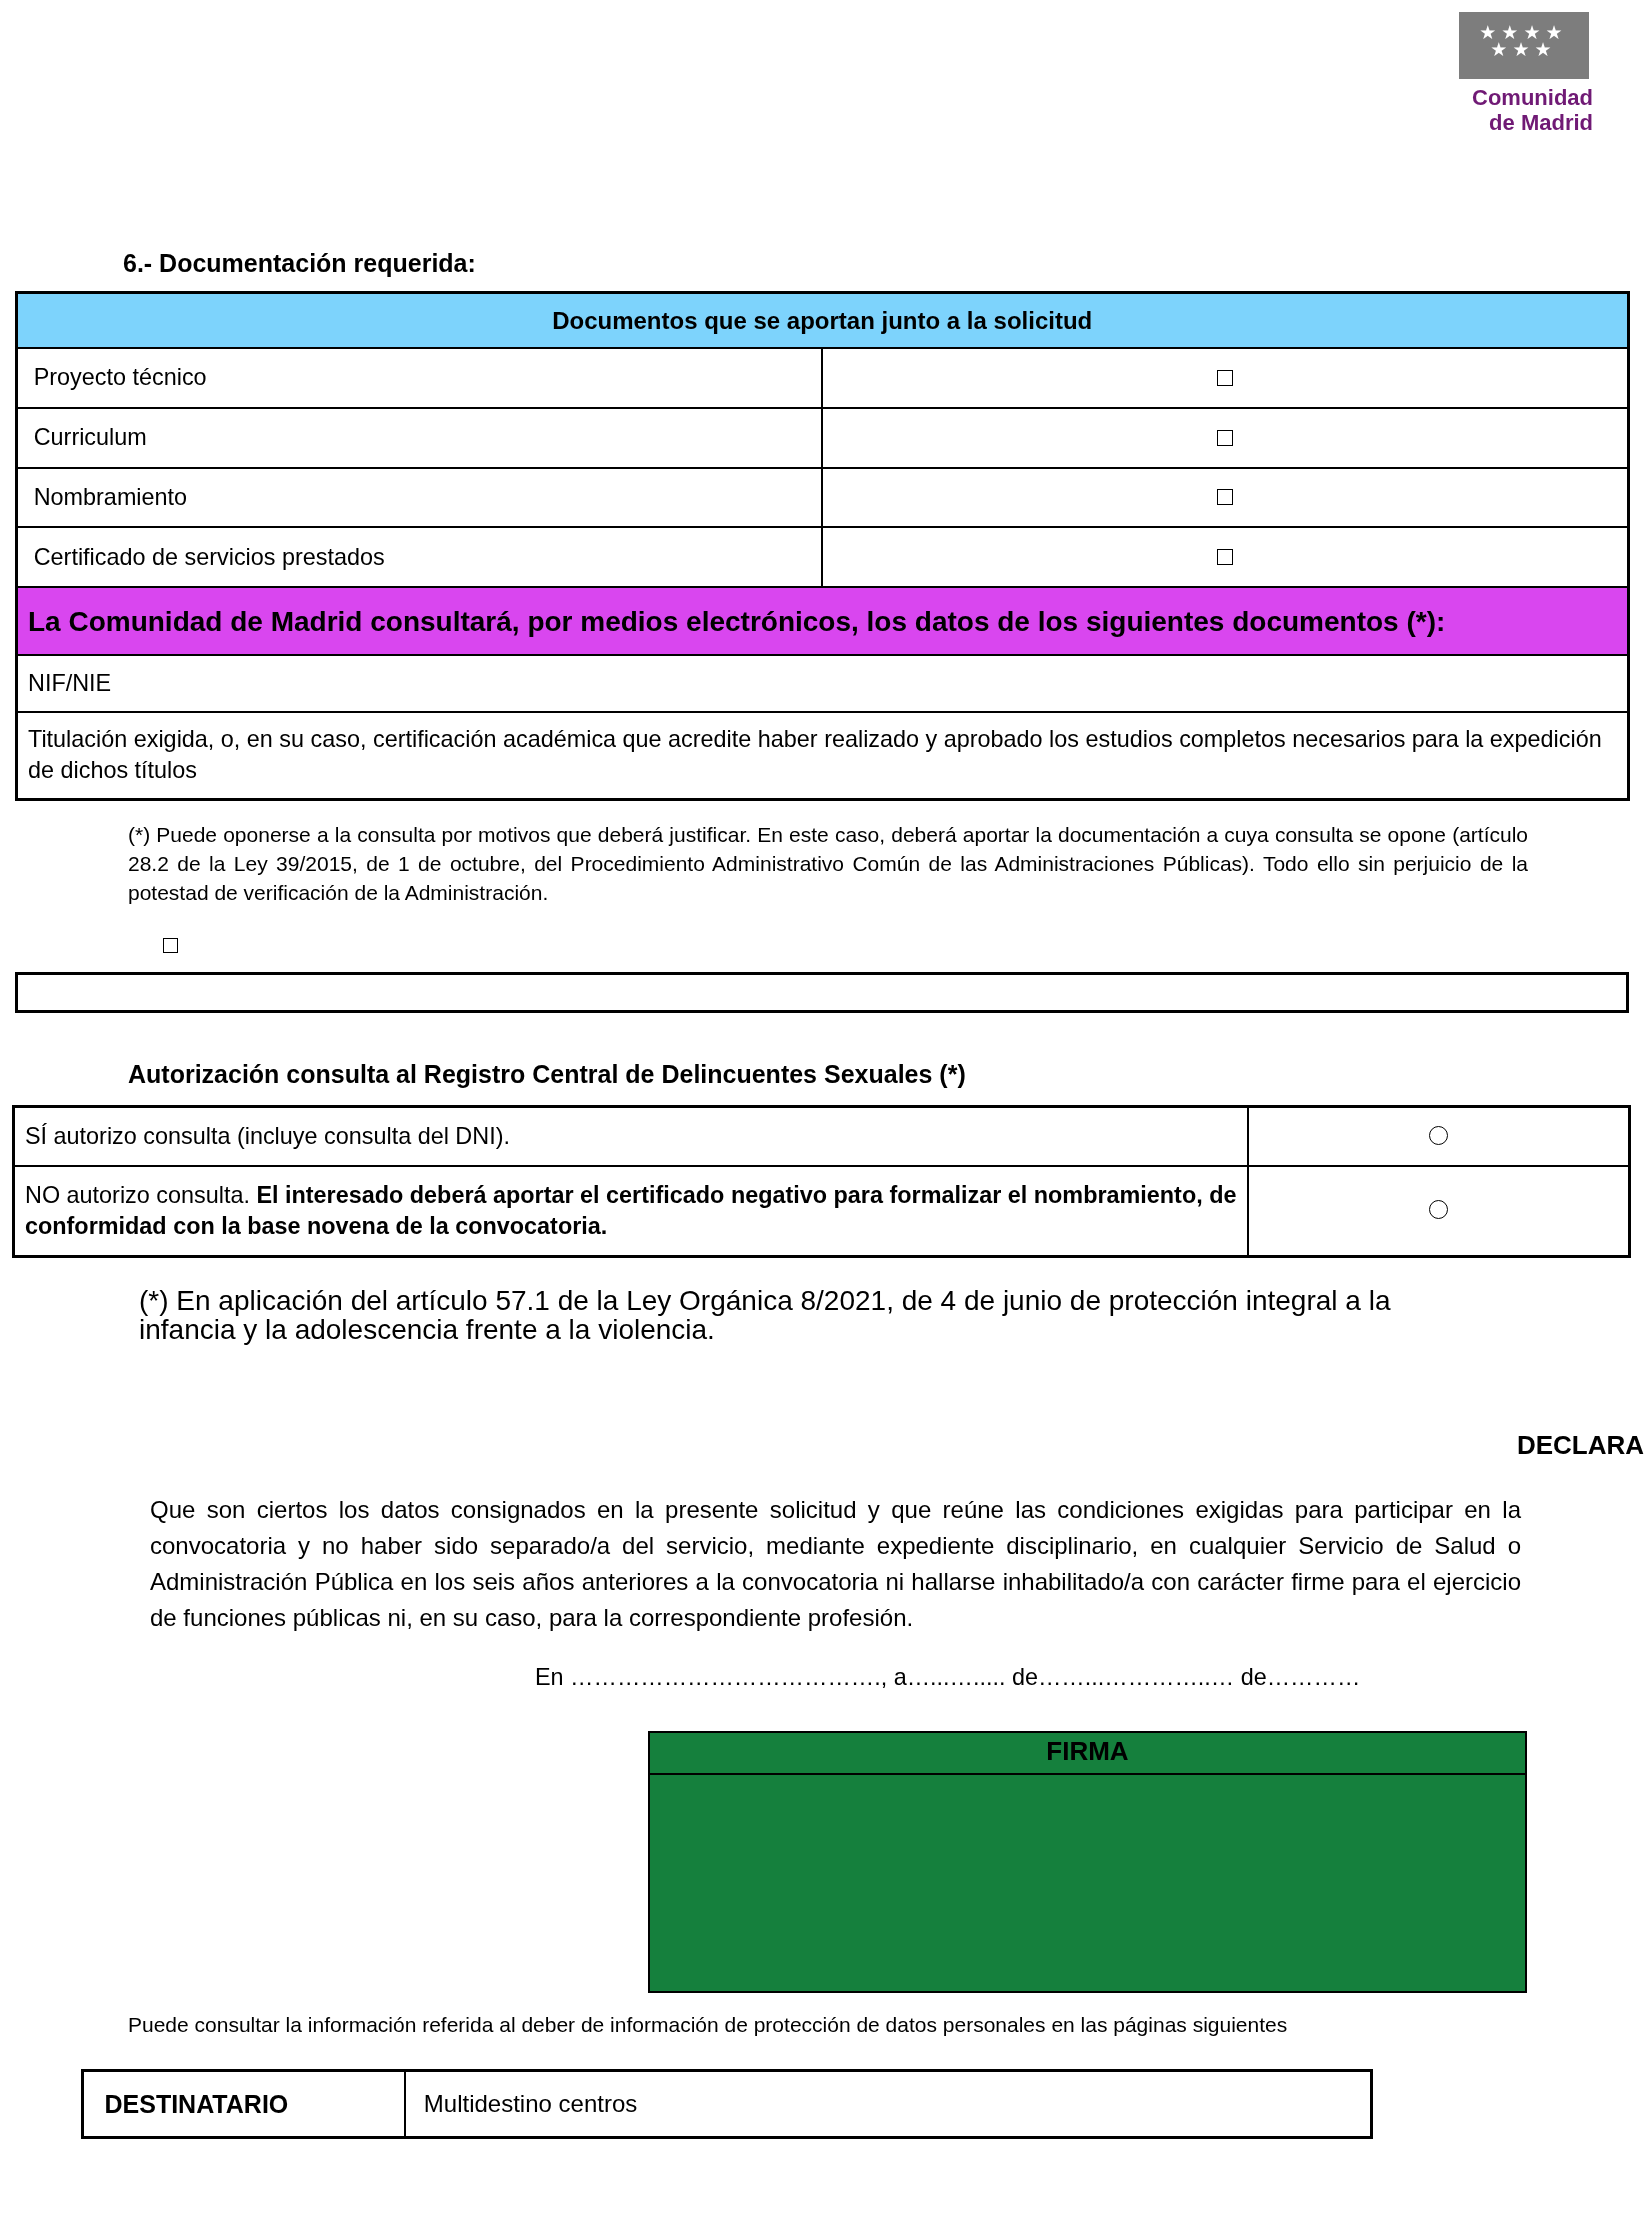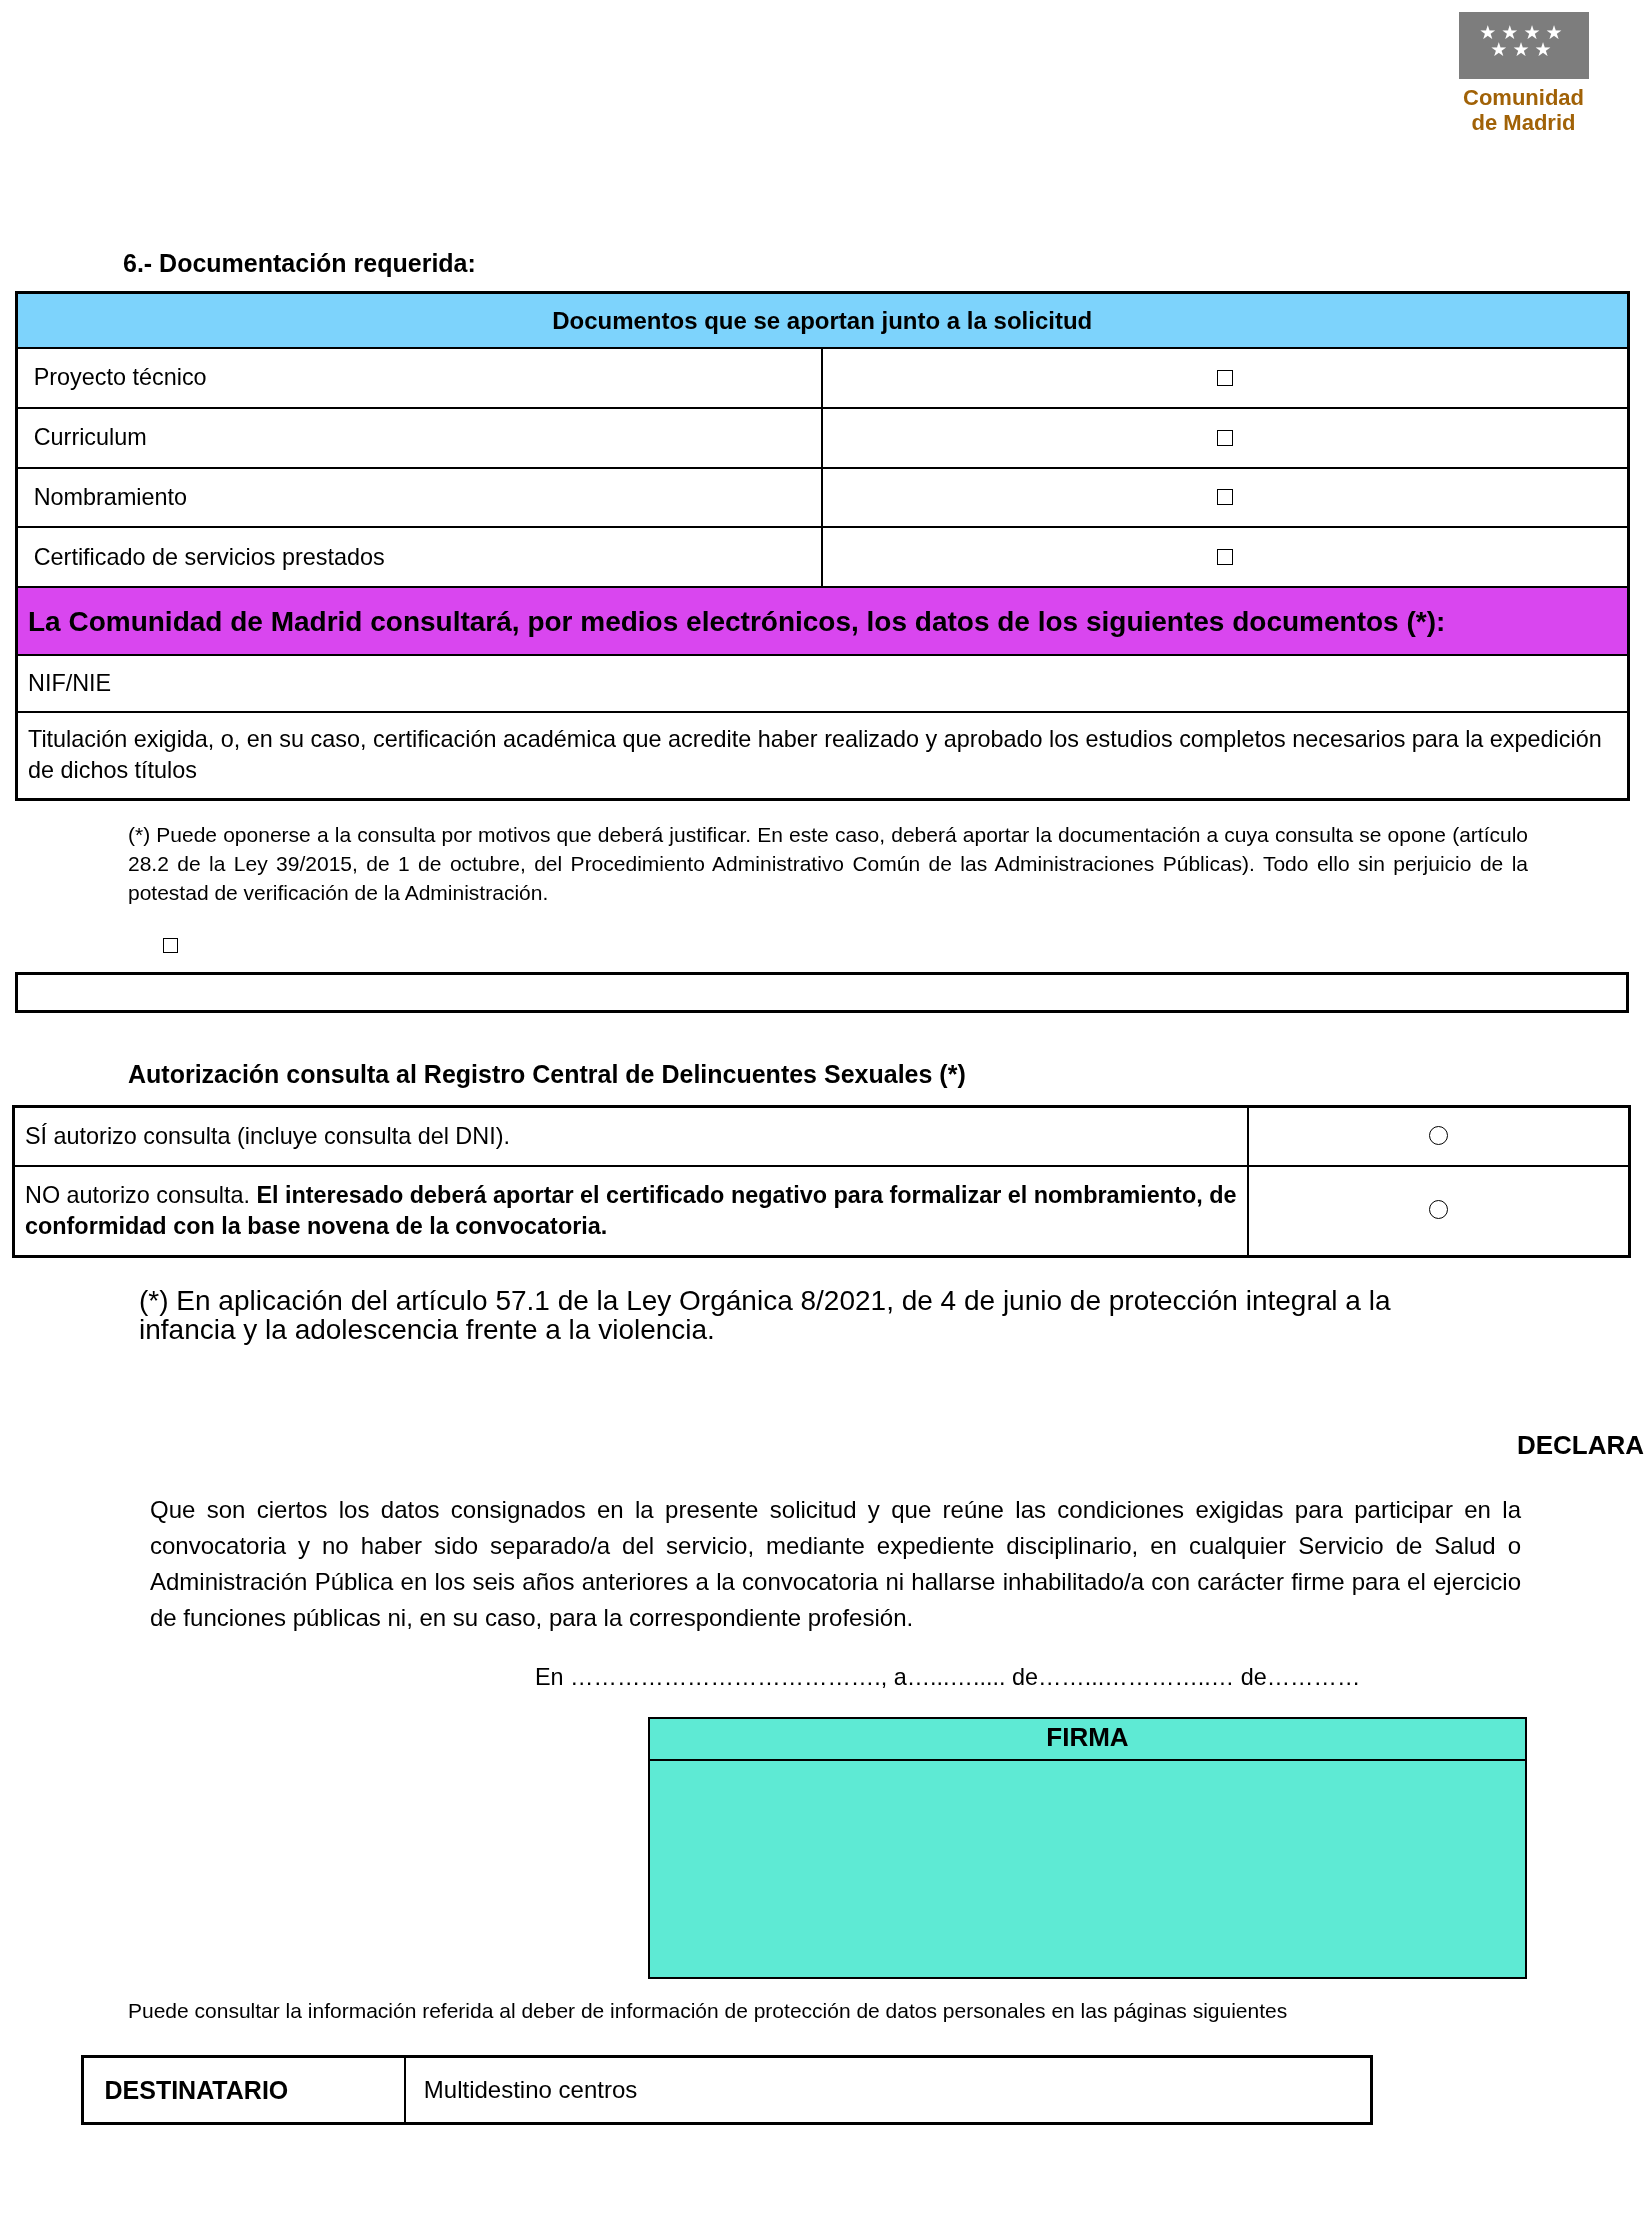--- a/index.html
+++ b/index.html
@@ -13,21 +13,21 @@
     font-family:"Liberation Sans", sans-serif;
     overflow:hidden;
   }
 
   
   .logo { position:absolute; top:11.7px; right:51px; width:139px; text-align:center; }
   .logo-flag { width:130px; height:67px; background:#7d7d7d; margin:0 auto; color:#fff; overflow:hidden; }
   .stars-row { line-height:1; letter-spacing:5.1px; font-size:19px; white-space:nowrap; }
   .stars-top { padding-top:11.7px; }
   .stars-bottom { margin-top:-2.2px; }
-  .logo-text { margin-top:5.9px; font-weight:700; font-size:22px; line-height:25px; color:#a16207; }
+  .logo-text { margin-top:5.9px; font-weight:700; font-size:22px; line-height:25px; color:#701a75;text-align:right; }
 
   
   .section-heading { margin:249px 0 13px 123px; font-size:25px; font-weight:700; }
   .note { margin:19px 116px 0 128px; font-size:21px; line-height:29px; text-align:justify; }
 
   
   .main-table { margin-left:14.7px; width:1615px; border-collapse:collapse; border:3.7px solid #000; table-layout:fixed; }
   .main-table td { border:2.2px solid #000; vertical-align:middle; }
   .thead { background:#7dd3fc; font-weight:700; text-align:center; font-size:24px; padding:12.5px 7.3px; }
   .doc-label { font-size:23.4px; padding:15.4px 16px; }
@@ -50,21 +50,21 @@
   .radio-cell { width:381px; text-align:center; }
   .radio { display:inline-block; width:19px; height:19px; border:1.5px solid #000; border-radius:50%; background:#fff; }
   .auth-note { margin:28px 242px 0 139px; font-size:28px; line-height:29px; text-align:left; }
 
   
   .declara-heading { margin-top:86px; text-align:right; font-size:26px; font-weight:700; }
   .declara-body { margin:31px 123px 0 150px; font-size:24px; line-height:36px; text-align:justify; }
   .date-line { margin:28px 0 0 535px; font-size:23.4px; }
 
   
-  .firma-box { margin:26px 0 0 648px; width:879px; border:2.9px solid #000; background:#5eead4; }
+  .firma-box { margin:40px 0 0 648px; width:879px; border:2.9px solid #000; background:#15803d; }
   .firma-header { font-size:26px; font-weight:700; text-align:center; padding:3.7px 0 5.1px 0; border-bottom:2.2px solid #000; }
   .firma-area { height:216px; }
 
   
   .footer-note { margin:20.5px 0 0 128px; font-size:21px; }
   .dest-table { margin:32px 0 0 81px; width:1292px; border-collapse:collapse; border:3.7px solid #000; table-layout:fixed; }
   .dest-table td { border:2.2px solid #000; vertical-align:middle; }
   .dest-label { width:322px; font-size:25px; font-weight:700; padding:17.6px 0 17.6px 20.5px; }
   .dest-value { font-size:24px; padding:17.6px 0 17.6px 18.3px; }
 </style>

